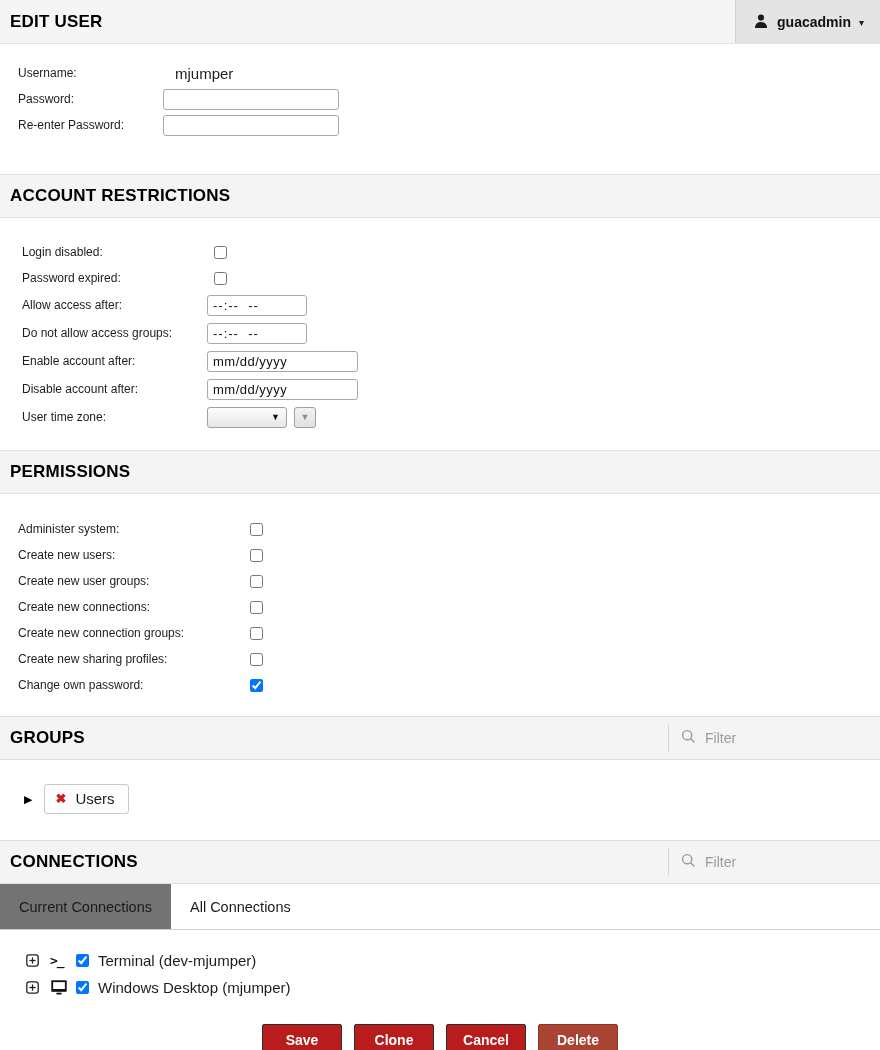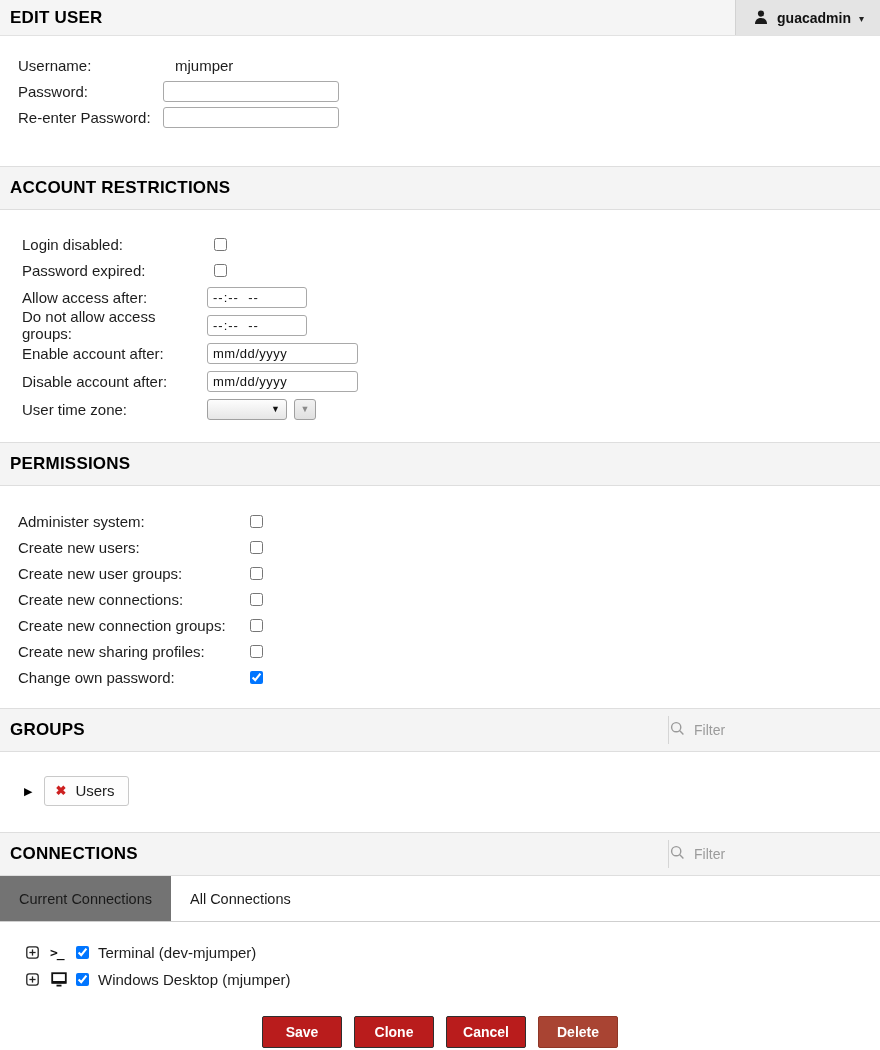--- a/index.html
+++ b/index.html
@@ -6,21 +6,21 @@
   html, body { width: 880px; height: 1050px; overflow: hidden; }
   body {
     font-family: "Liberation Sans", sans-serif;
     background: #ffffff;
     color: #1d1d1d;
     font-size: 15px;
   }
 
   
   .top-header {
-    height: 36px;
+    height: 44px;
     background: #f5f5f5;
     border-bottom: 1px solid #e2e2e2;
     display: flex;
     align-items: stretch;
     justify-content: space-between;
   }
   .page-title {
     align-self: center;
     padding-left: 10px;
     font-size: 17px;
@@ -37,21 +37,21 @@
     border-left: 1px solid #d2d2d2;
     cursor: pointer;
   }
   .user-menu .uname { font-weight: bold; font-size: 14px; color: #111; }
   .caret { font-size: 10px; color: #222; padding-top: 2px; }
 
   
   .fields { padding: 16px 0 20px 18px; }
   .field-row { display: flex; align-items: center; height: 26px; }
   .field-row.tall { height: 28px; }
-  .field-label { font-size: 15px; color: #1d1d1d; }
+  .field-label { font-size: 12px; color: #1d1d1d; }
   .w145 .field-label { width: 145px; }
   .w185 .field-label { width: 185px; }
   .w225 .field-label { width: 225px; }
 
   input[type="text"] {
     border: 1px solid #a9a9a9;
     border-radius: 3px;
     height: 21px;
     padding: 1px 5px;
     font-family: "Liberation Sans", sans-serif;
@@ -114,21 +114,21 @@
     color: #000;
     letter-spacing: 0.2px;
   }
   .filter-box {
     width: 212px;
     display: flex;
     align-items: center;
     gap: 9px;
     border-left: 1px solid #d5d5d5;
     margin: 7px 0;
-    padding-left: 1px;
+    padding-left: 12px;
   }
   .filter-box input {
     border: none;
     background: transparent;
     font-size: 14px;
     width: 150px;
     height: 22px;
     padding: 0;
     border-radius: 0;
   }

